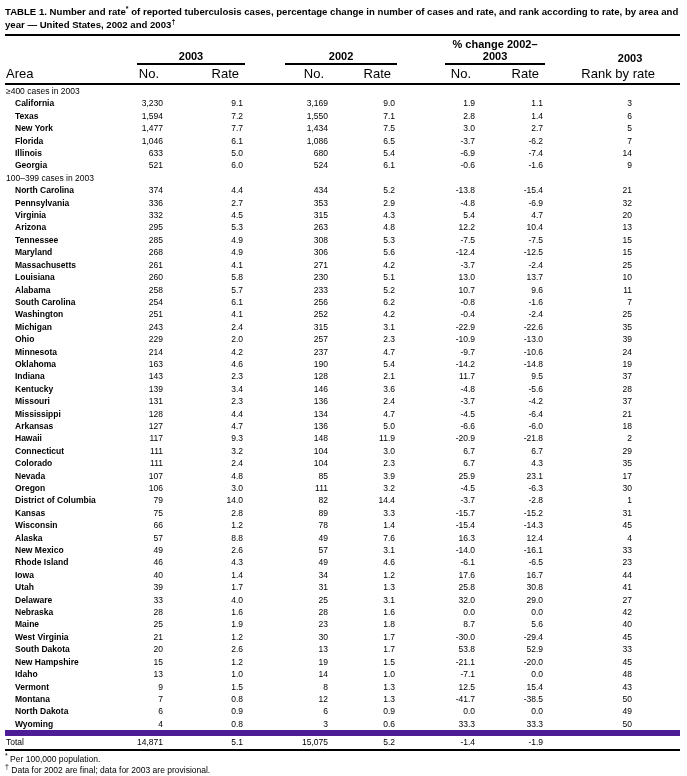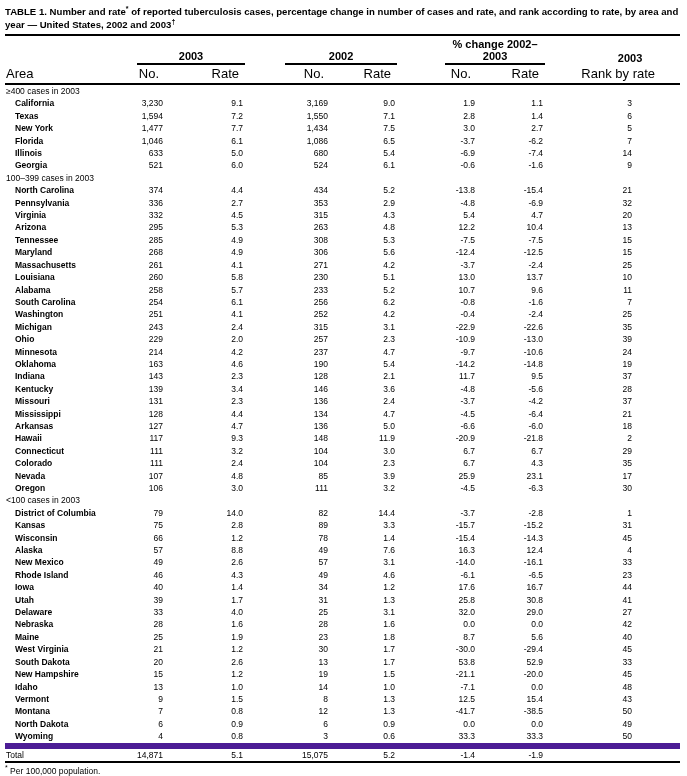--- a/index.html
+++ b/index.html
@@ -399,23 +399,20 @@
           <td class="area-cell indent">Oregon</td>
           <td class="num">106</td>
           <td class="num">3.0</td>
           <td class="num">111</td>
           <td class="num">3.2</td>
           <td class="num">-4.5</td>
           <td class="num">-6.3</td>
           <td class="num rank">30</td>
         </tr>
         <tr>
-          <td colspan="8" class="section">&lt;100 cases in 2003</td>
-        </tr>
-        <tr>
           <td class="area-cell indent">District of Columbia</td>
           <td class="num">79</td>
           <td class="num">14.0</td>
           <td class="num">82</td>
           <td class="num">14.4</td>
           <td class="num">-3.7</td>
           <td class="num">-2.8</td>
           <td class="num rank">1</td>
         </tr>
         <tr>

